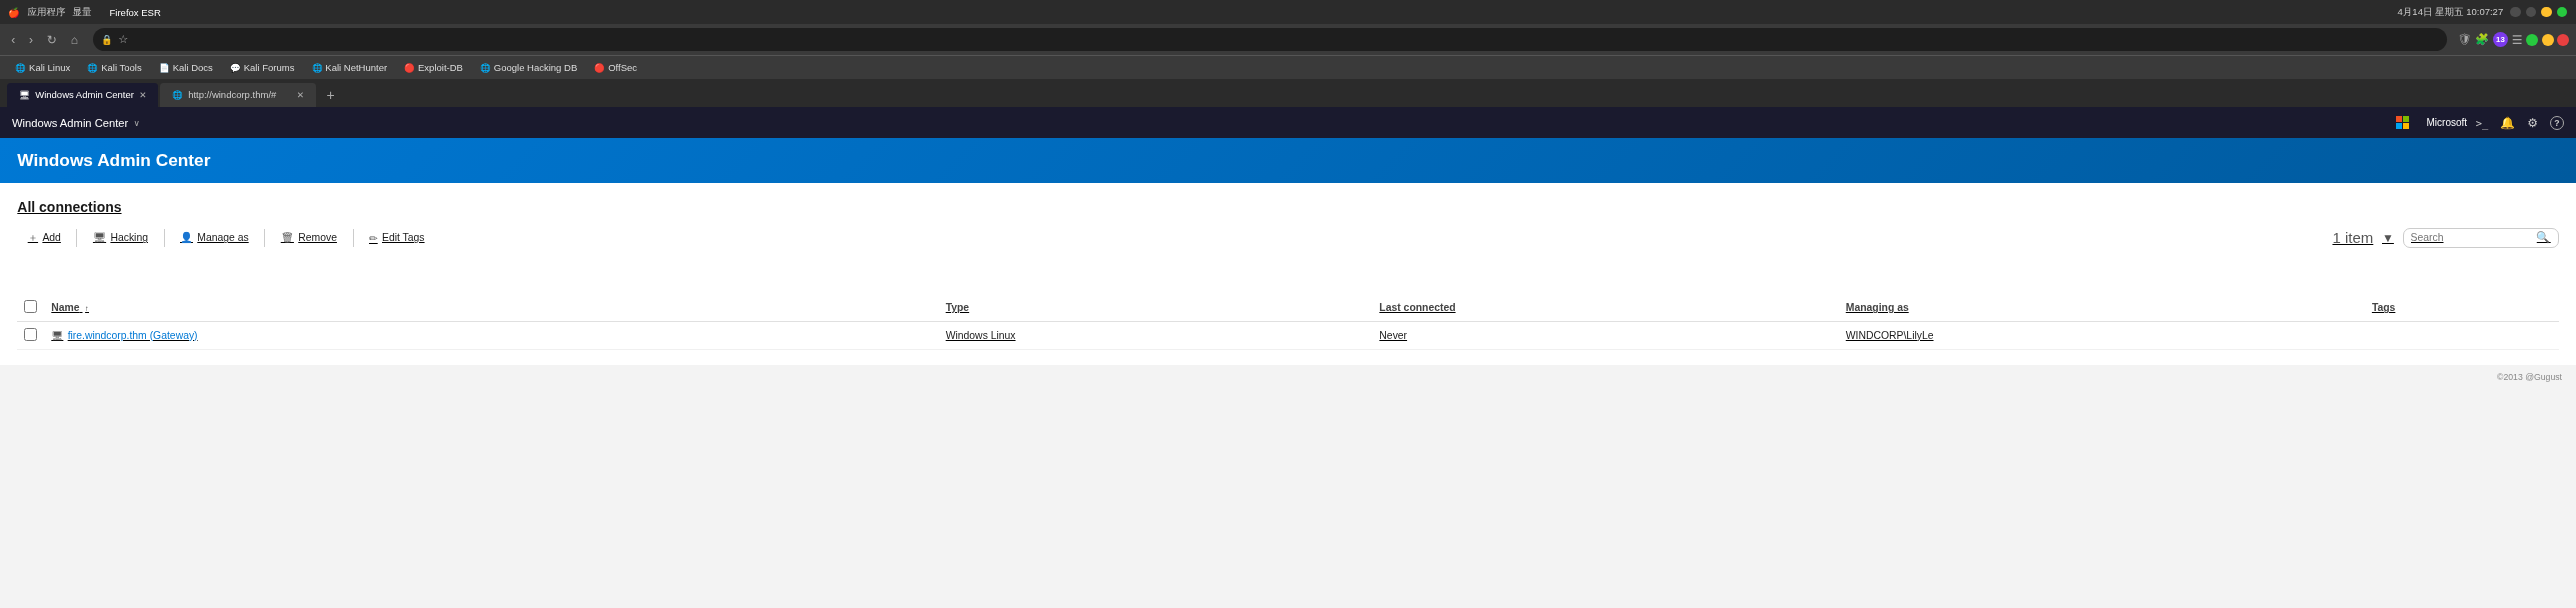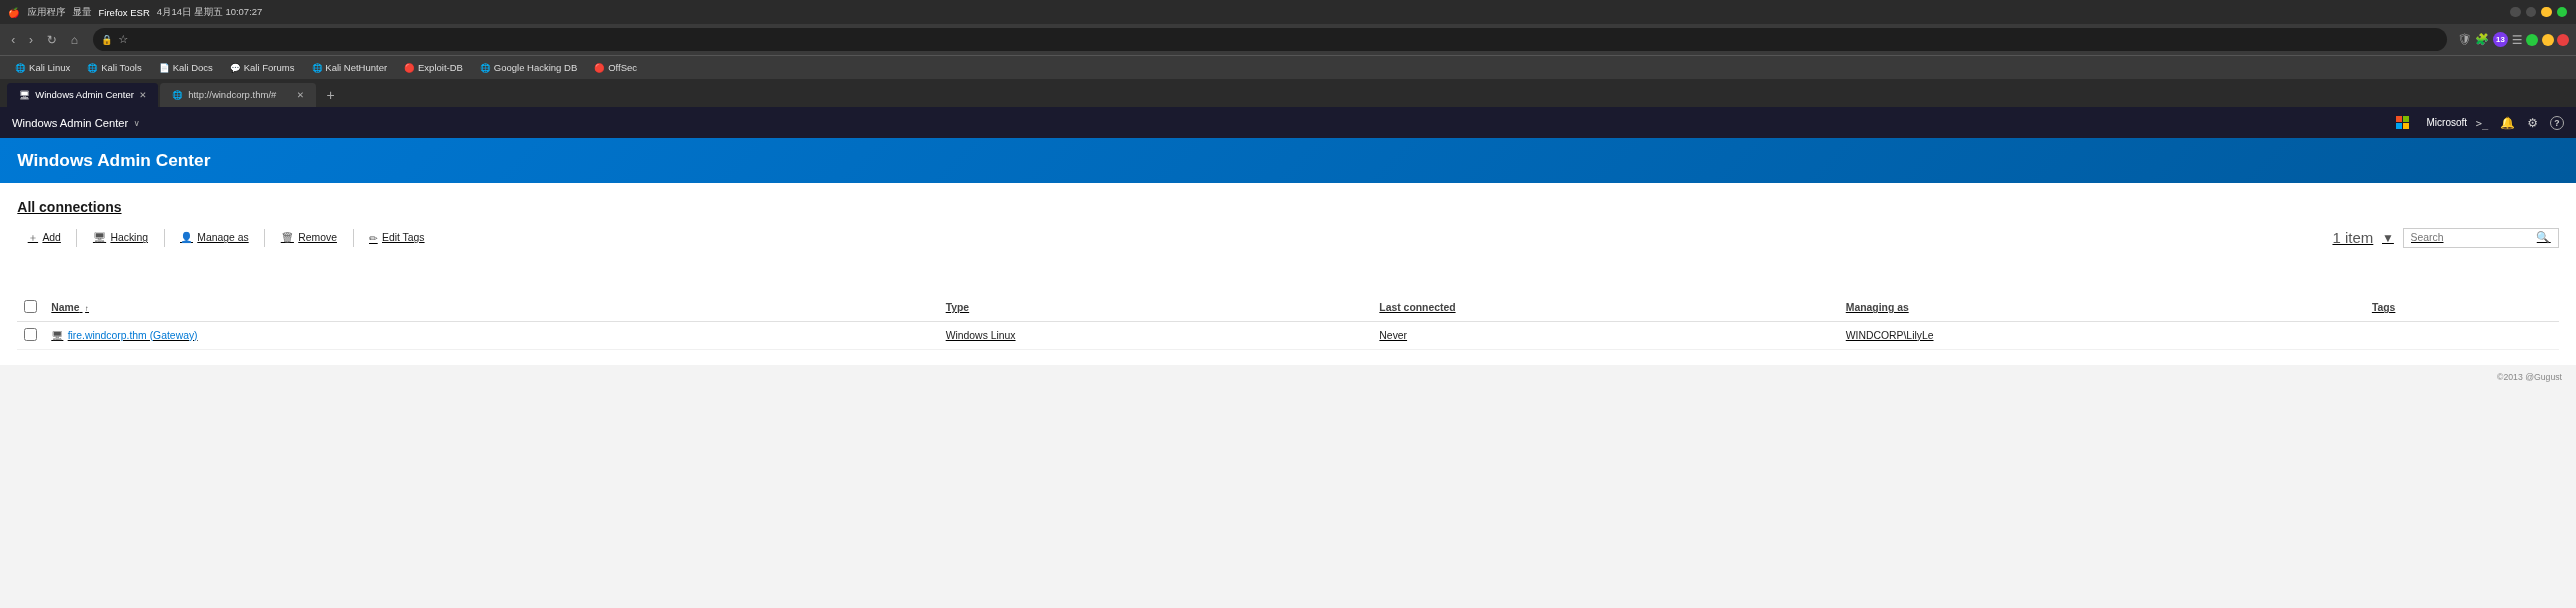--- a/index.html
+++ b/index.html
@@ -180,21 +180,21 @@
     .toolbar-separator { width: 0.9px; height: 17.3px; background: #ccc; margin: 0 3.5px; }
     .toolbar-right {
       margin-left: auto;
       display: flex; align-items: center; gap: 8.7px;
     }
     .item-count { font-size: 15px; color: #555; }
     .filter-icon { color: #555; font-size: 12px; cursor: pointer; }
     .search-box {
       display: flex; align-items: center;
       border: 0.9px solid #ccc;
-      border-radius: 0;
+      border-radius: 7px;
       padding: 2.6px 7px;
       gap: 5.2px;
       background: #fff;
     }
     .search-input {
       border: none; outline: none;
       font-size: 10.4px;
       width: 121px;
       background: transparent;
     }
@@ -245,22 +245,22 @@
       color: #888;
     }
   </style>
 </head>
 <body>
 
 <div class="browser-titlebar">
   <span>🍎</span>
   <span>应用程序</span>
   <span>显量</span>
-  <span style="margin-left:0; color:#fff;">Firefox ESR</span>
-  <span style="flex:1; text-align:left;">4月14日 星期五 10:07:27</span>
+  <span style="margin-left:11px; color:#fff;">Firefox ESR</span>
+  <span style="flex:1; text-align:right;">4月14日 星期五 10:07:27</span>
   <span style="display:flex;gap:5.2px;align-items:center;">
     <span style="width:10.4px;height:10.4px;background:#4d4d4d;border-radius:50;display:inline-block;border-radius:50%;"></span>
     <span style="width:10.4px;height:10.4px;background:#4d4d4d;border-radius:50%;display:inline-block;"></span>
     <span style="width:10.4px;height:10.4px;background:#ffc02d;border-radius:50%;display:inline-block;"></span>
     <span style="width:10.4px;height:10.4px;background:#27c93f;border-radius:50%;display:inline-block;"></span>
   </span>
 </div>
 
 <div class="browser-nav">
   <span class="nav-btn">‹</span>

